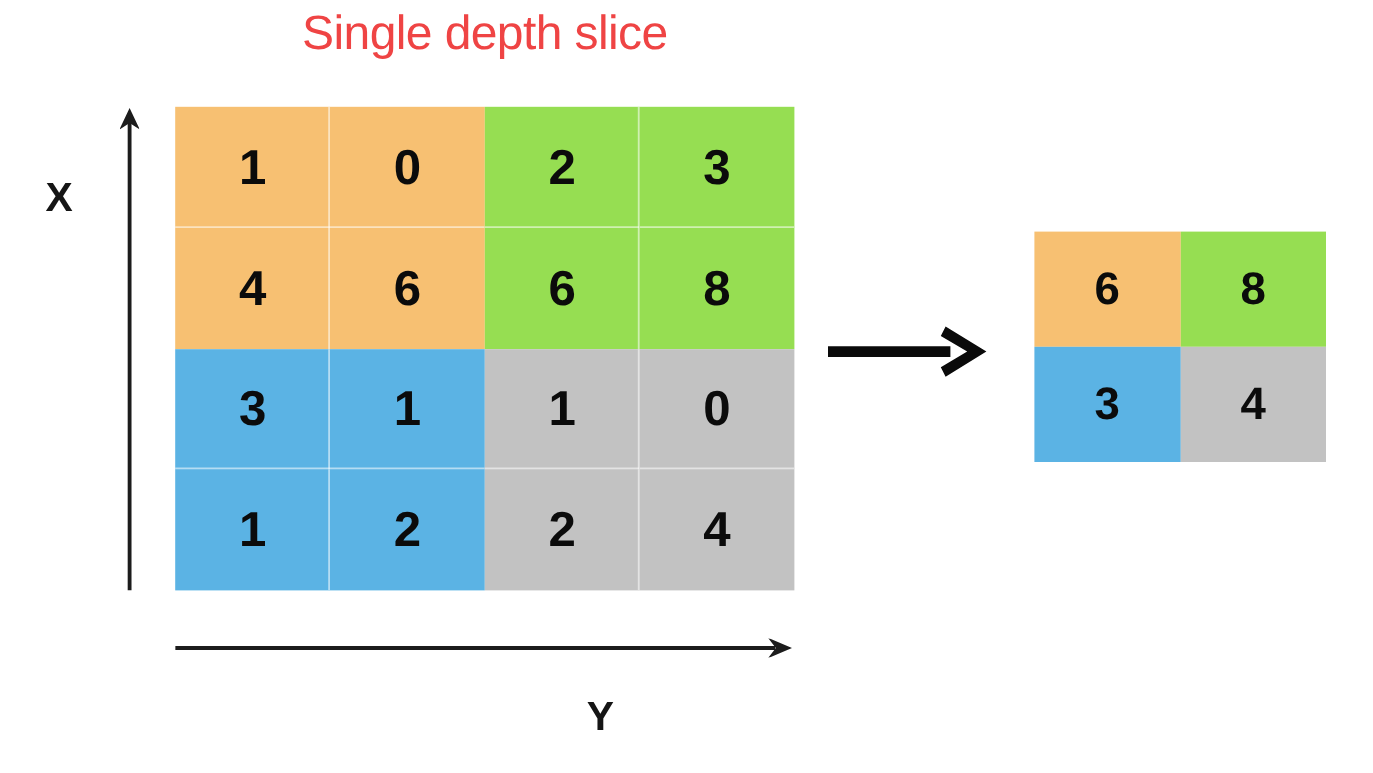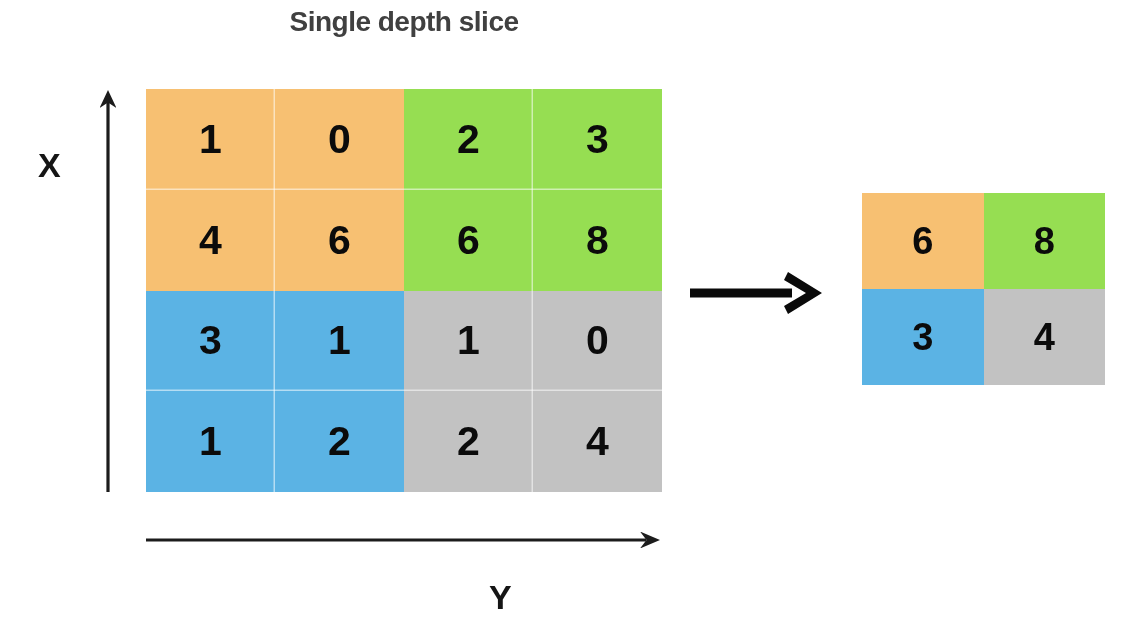--- a/index.html
+++ b/index.html
@@ -16,23 +16,23 @@
     color: #222222;
   }
 
   
   #title {
     position: absolute;
     left: 146px;
     top: 8px;
     width: 516px;
     text-align: center;
-    font-size: 28px;
-    font-weight: 700;
-    color: #404040;
+    font-size: 40px;
+    font-weight: 400;
+    color: #ef4444;
     letter-spacing: -0.5px;
     line-height: 1;
     white-space: nowrap;
   }
 
   
   #input-grid {
     position: absolute;
     left: 146px;
     top: 89px;

